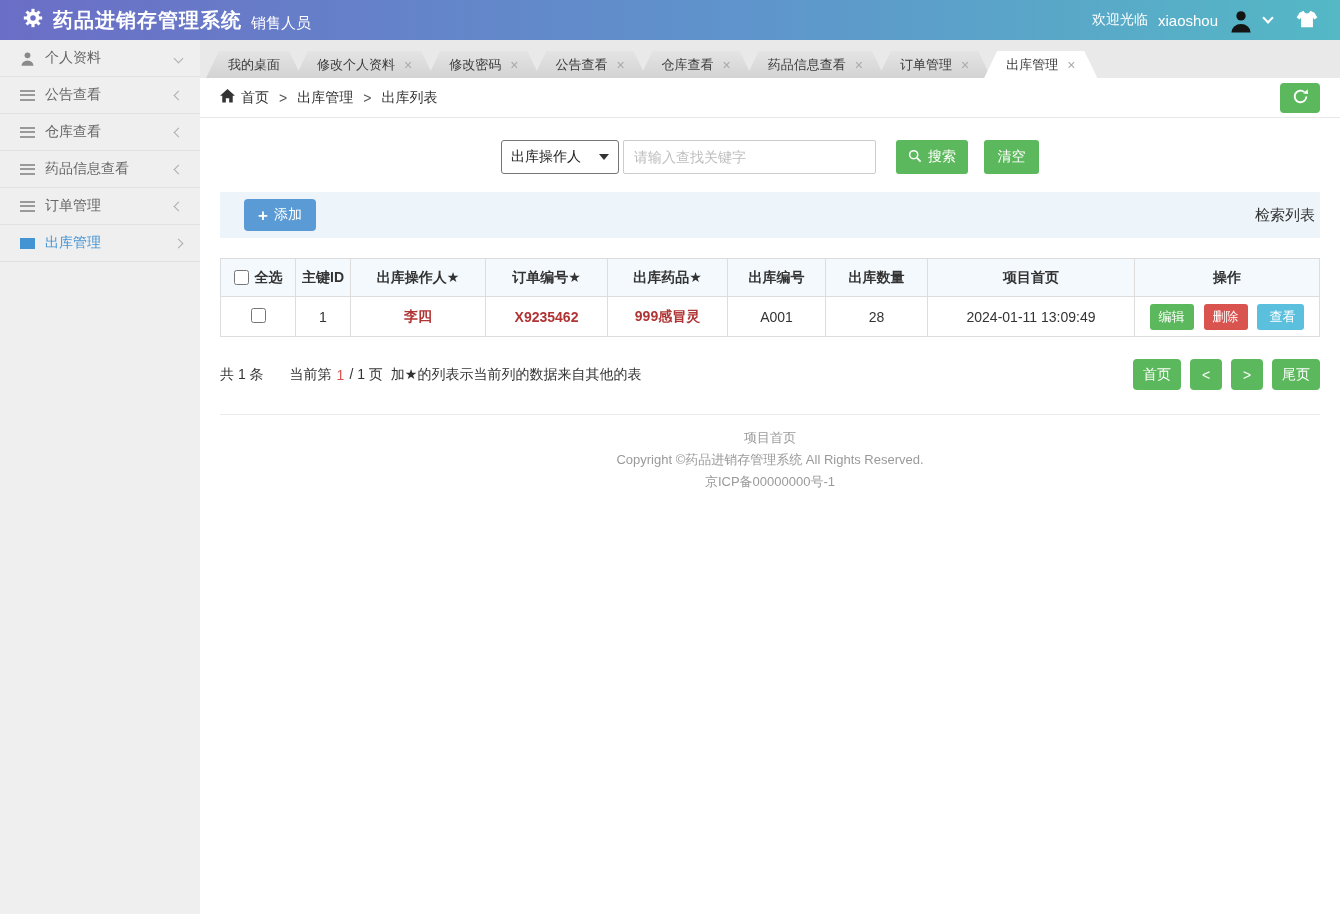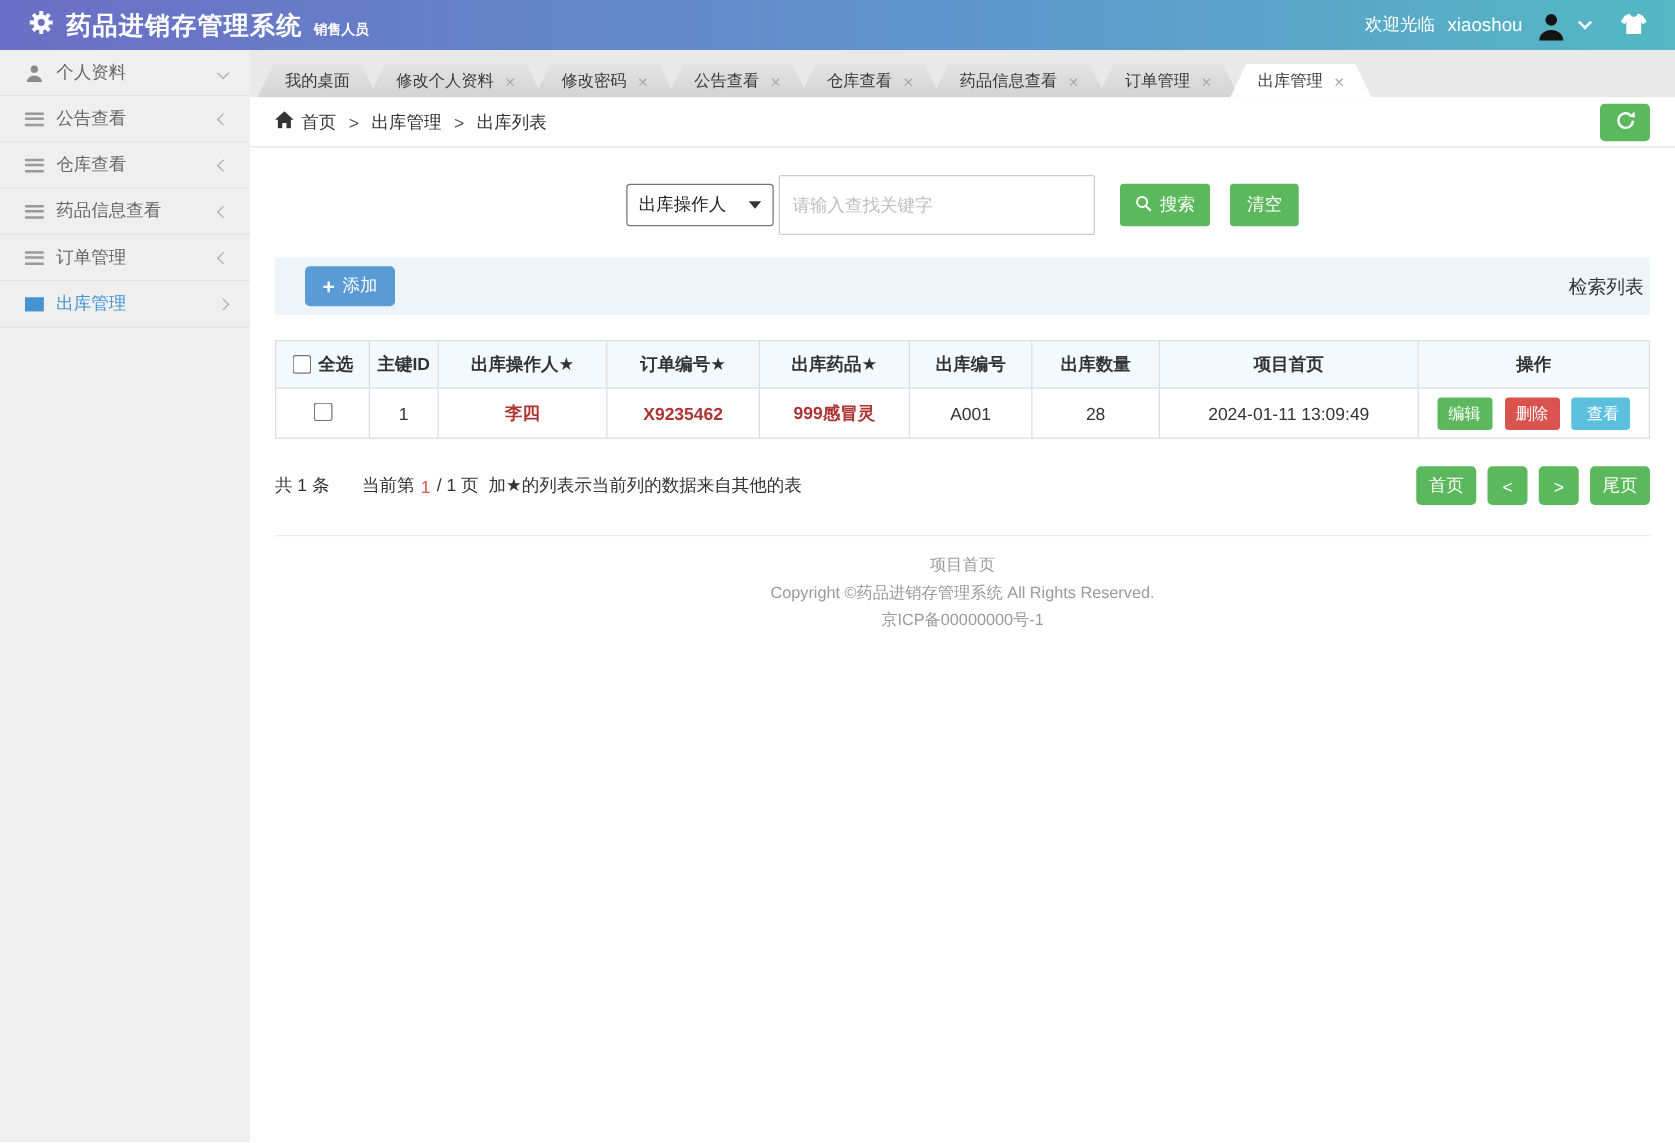--- a/index.html
+++ b/index.html
@@ -6,21 +6,21 @@
   html,body { width:1340px; height:914px; overflow:hidden; background:#fff;
     font-family:"Liberation Sans","DejaVu Sans",sans-serif; }
   .page { position:relative; width:1340px; height:914px; }
 
   
   .app-header { position:absolute; top:0; left:0; width:100%; height:40px;
     background:linear-gradient(to right,#6b6ec6 0%,#5f94cc 55%,#54b8c5 100%);
     display:flex; align-items:center; justify-content:space-between; padding:0 22px; }
   .brand { display:flex; align-items:center; gap:9px; }
   .brand h1 { color:#fff; font-size:20px; font-weight:bold; letter-spacing:1px; }
-  .brand .role { color:#fff; font-size:11px; font-weight:bold; margin-top:6px; }
+  .brand .role { color:#fff; font-size:15px; font-weight:normal; margin-top:6px; }
   .header-right { display:flex; align-items:center; gap:10px; color:#fff; font-size:14px; }
   .header-right .uname { font-size:15px; }
   .avatar-wrap { width:26px; height:26px; display:flex; align-items:flex-end; justify-content:center; cursor:pointer; }
   .chev { display:inline-block; width:8px; height:8px; border-right:2px solid #fff; border-bottom:2px solid #fff; transform:rotate(45deg); margin-top:-4px; }
   .tshirt { margin-left:14px; cursor:pointer; }
 
   
   .sidebar { position:absolute; top:40px; left:0; width:200px; bottom:0; background:#efefef; }
   .side-item { height:37px; display:flex; align-items:center; padding:0 18px;
     border-bottom:1px solid #e2e2e2; cursor:pointer; background:#efefef; }
@@ -61,21 +61,21 @@
   .refresh-btn { position:absolute; right:20px; top:5px; width:40px; height:30px;
     background:#5cb85c; border:none; border-radius:4px; display:flex; align-items:center; justify-content:center; cursor:pointer; }
 
   .content { padding:0 20px; position:relative; }
 
   
   .search-row { margin-top:22px; display:flex; justify-content:center; align-items:center; }
   .filter-select { width:118px; height:34px; border:1px solid #767676; border-radius:3px; background:#fff;
     display:flex; align-items:center; justify-content:space-between; padding:0 9px; font-size:14px; color:#222; cursor:pointer; }
   .filter-select .tri-dn { width:0; height:0; border-left:5px solid transparent; border-right:5px solid transparent; border-top:6px solid #333; }
-  .kw-input { width:253px; height:48px; border:1px solid #ccc; border-radius:2px; margin-left:4px;
+  .kw-input { width:253px; height:34px; border:1px solid #ccc; border-radius:2px; margin-left:4px;
     padding:0 10px; font-size:14px; color:#1d4ed8; outline:none; }
   .kw-input::placeholder { color:#bdbdbd; }
   .btn-green { background:#5cb85c; color:#fff; border:none; border-radius:3px; height:34px;
     font-size:14px; cursor:pointer; display:inline-flex; align-items:center; justify-content:center; gap:6px; }
   .btn-search { width:72px; margin-left:20px; }
   .btn-clear { width:55px; margin-left:16px; }
 
   
   .strip { margin-top:18px; height:46px; background:#edf4fa; display:flex; align-items:center;
     justify-content:space-between; padding:0 5px 0 24px; }

